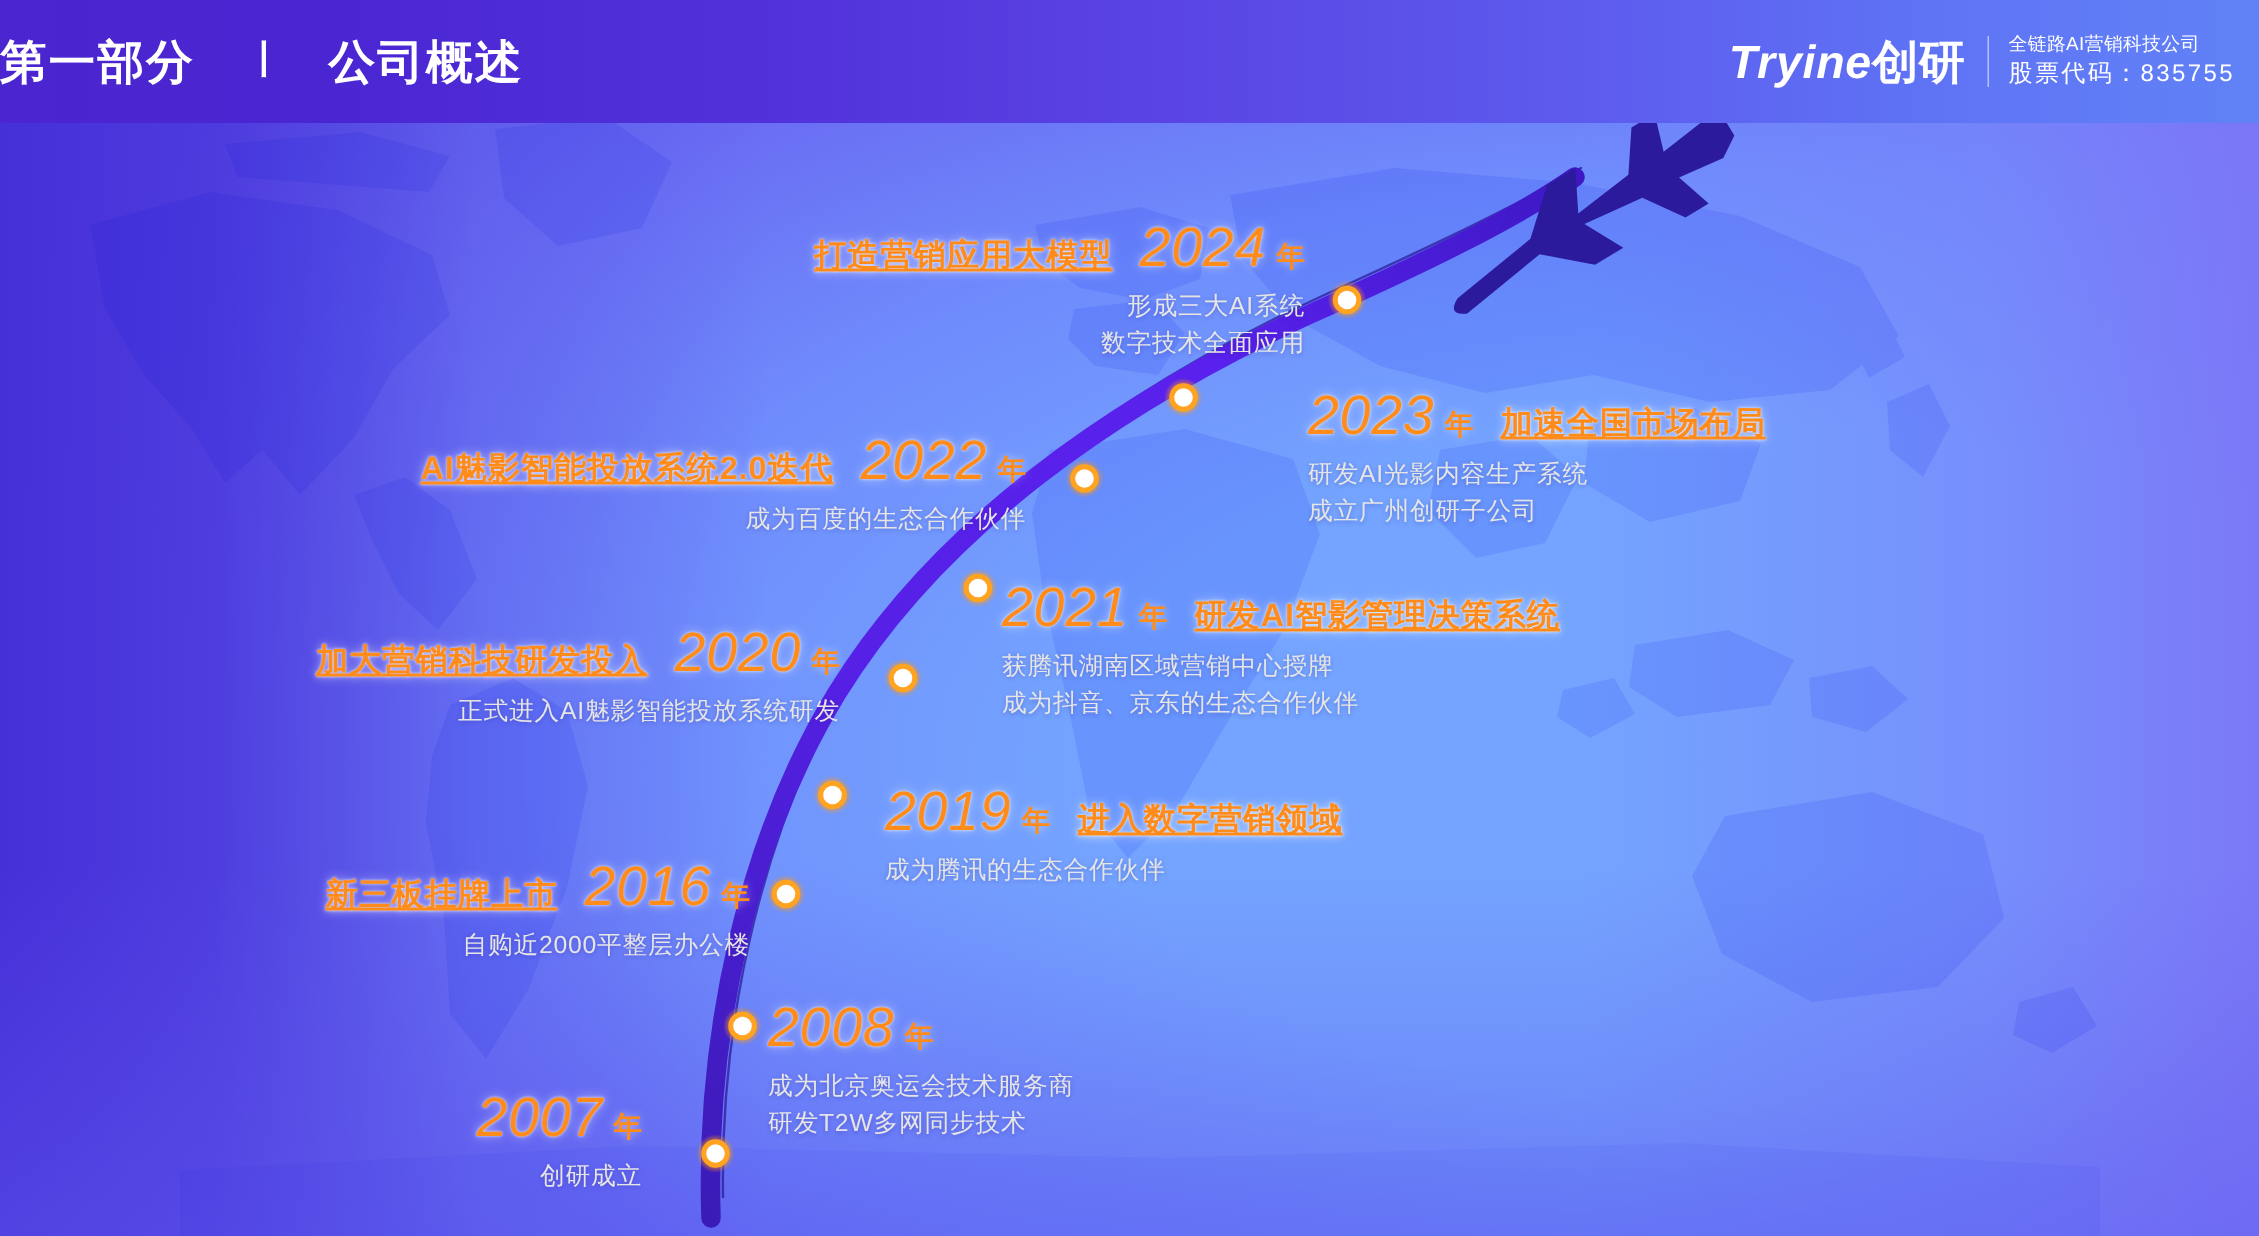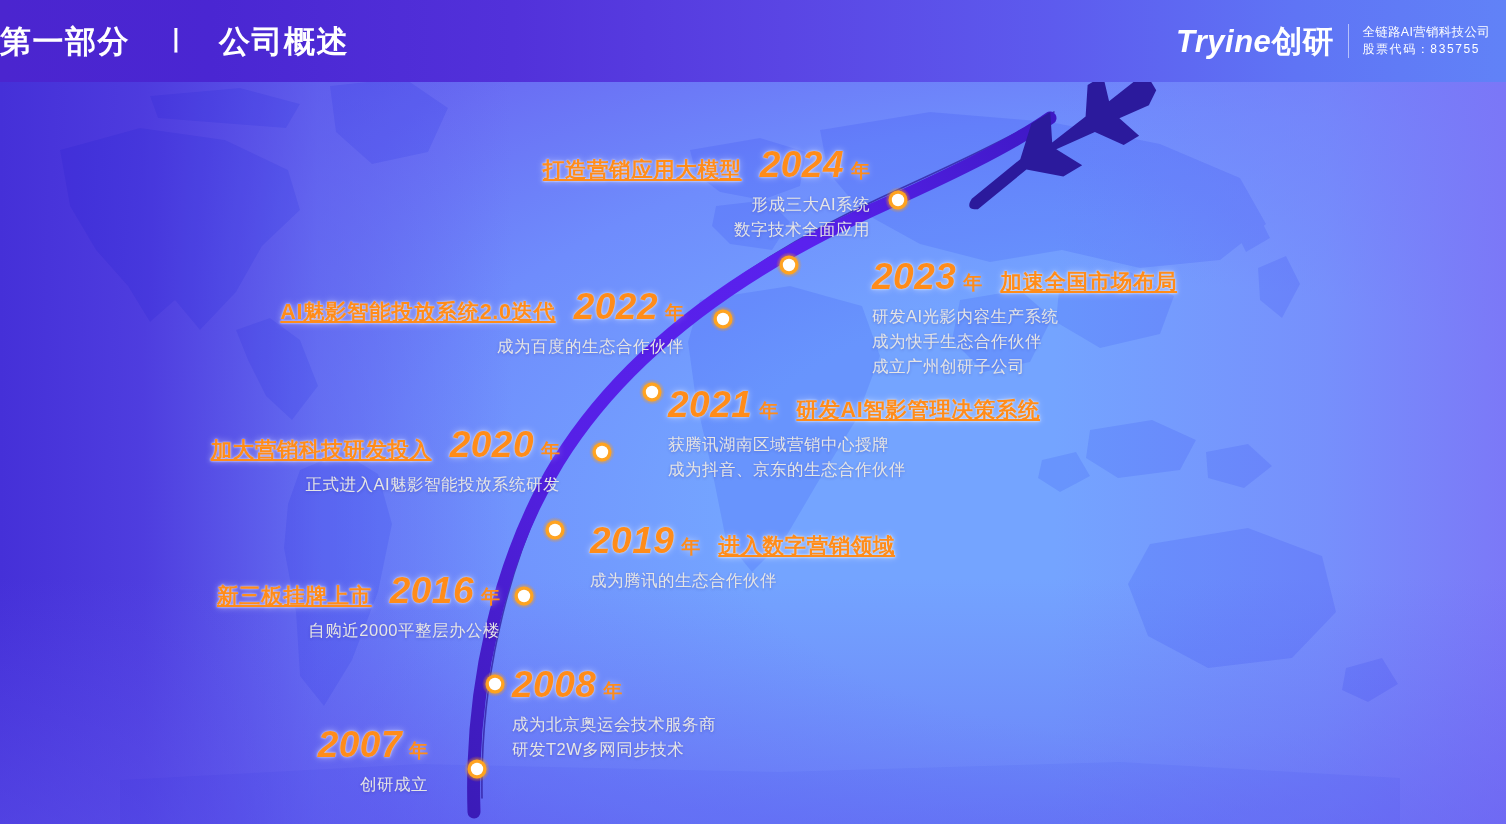--- a/index.html
+++ b/index.html
@@ -88,21 +88,21 @@
     white-space:nowrap;
   }
   .logo-main .cn { font-style:normal; letter-spacing:0; }
   .logo-rule {
     width:1px; height:34px;
     background:rgba(255,255,255,.55);
     margin:0 13px 0 15px;
   }
   .logo-tag { color:#ffffff; line-height:1.42; }
   .logo-tag-1 { font-size:12.5px; letter-spacing:.3px; white-space:nowrap; }
-  .logo-tag-2 { font-size:12px; letter-spacing:1.6px; white-space:nowrap; }
+  .logo-tag-2 { font-size:16px; letter-spacing:1.6px; white-space:nowrap; }
 
   
   #arc-layer {
     position:absolute; inset:0;
     z-index:10;
     pointer-events:none;
   }
   #arc-layer svg { width:1506px; height:824px; display:block; }
 
   
@@ -113,21 +113,21 @@
     line-height:1;
   }
   .tl-item.right-align .tl-head { justify-content:flex-end; }
   .tl-item.right-align .tl-body { text-align:right; }
   .tl-item.left-align .tl-head { justify-content:flex-start; }
   .tl-item.left-align .tl-body { text-align:left; }
 
   .tl-year {
     color:#ff8c1a;
     font-size:37px;
-    font-weight:bold;
+    font-weight:normal;
     font-style:italic;
     letter-spacing:.5px;
     text-shadow:0 0 7px rgba(255,255,255,.55), 0 0 2px rgba(255,255,255,.8);
   }
   .tl-year-unit {
     color:#ff8c1a;
     font-size:19px;
     font-weight:bold;
     margin-left:7px;
     text-shadow:0 0 6px rgba(255,255,255,.5);
@@ -151,21 +151,21 @@
     letter-spacing:.5px;
     white-space:nowrap;
     text-shadow:0 1px 3px rgba(40,30,140,.30);
   }
 
   
   #item-2024 { left:250px;  top:146px; width:620px; }
   #item-2023 { left:856px;  top:258px; width:420px;margin-left:16px; }
   #item-2022 { left:100px;  top:288px; width:584px; }
   #item-2021 { left:668px;  top:386px; width:480px; }
-  #item-2020 { left:60px;   top:426px; width:500px; }
+  #item-2020 { left:60px;   top:416px; width:500px; }
   #item-2019 { left:590px;  top:522px; width:420px; }
   #item-2016 { left:120px;  top:572px; width:380px; }
   #item-2008 { left:512px;  top:666px; width:330px; }
   #item-2007 { left:162px;  top:726px; width:266px; }
 </style>
 </head>
 <body>
 
 <div id="stage">
 
@@ -314,21 +314,20 @@
   </div>
 
   <div class="tl-item left-align" id="item-2023">
     <div class="tl-head">
       <span class="tl-year">2023</span>
       <span class="tl-year-unit">年</span>
       <span class="tl-label post">加速全国市场布局</span>
     </div>
     <div class="tl-body">
       <div class="tl-line">研发AI光影内容生产系统</div>
-      <div class="tl-line">成为快手生态合作伙伴</div>
       <div class="tl-line">成立广州创研子公司</div>
     </div>
   </div>
 
   <div class="tl-item right-align" id="item-2022">
     <div class="tl-head">
       <span class="tl-label pre">AI魅影智能投放系统2.0迭代</span>
       <span class="tl-year">2022</span>
       <span class="tl-year-unit">年</span>
     </div>

